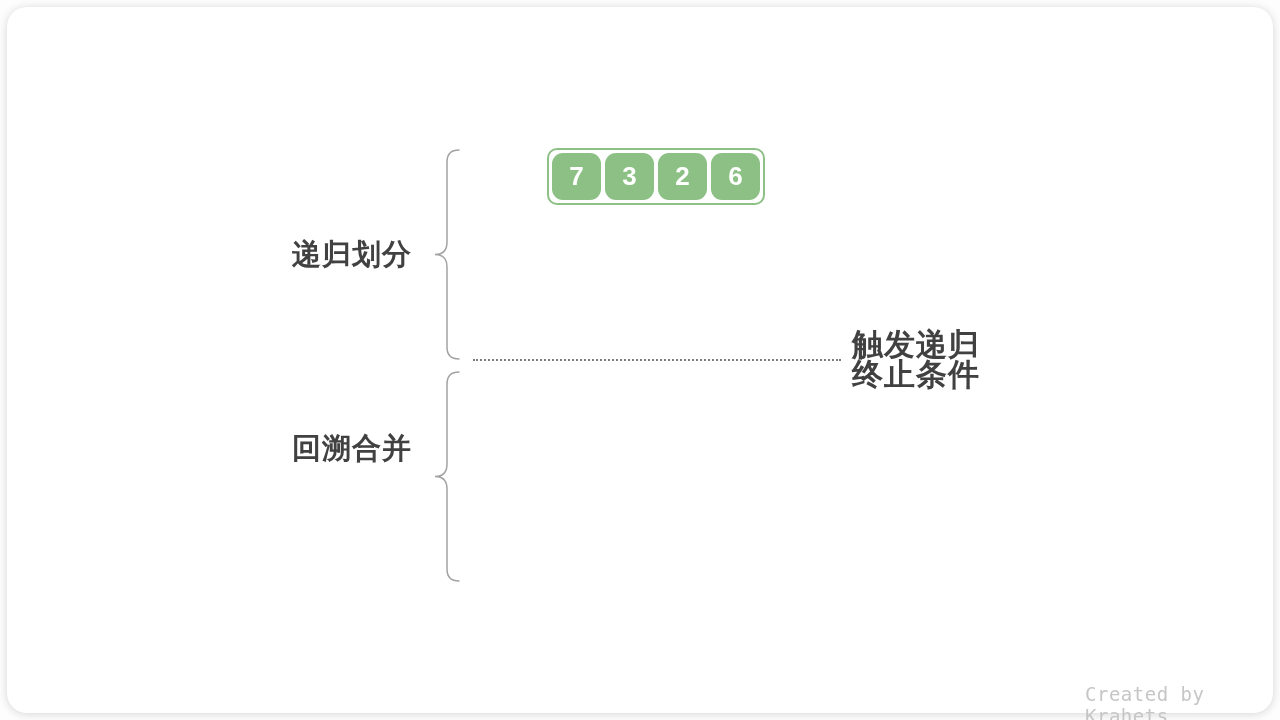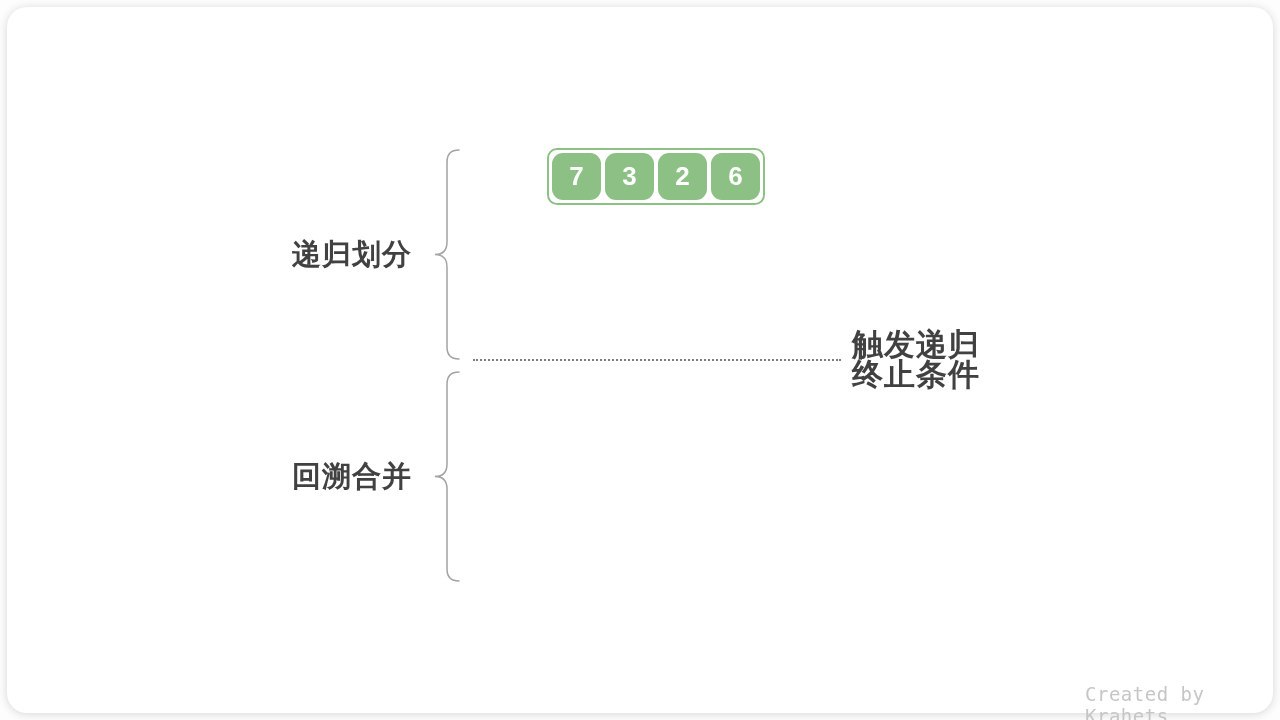--- a/index.html
+++ b/index.html
@@ -56,21 +56,21 @@
     width: 150px;
     left: 255px;
     text-align: right;
     font-size: 29px;
     font-weight: bold;
     color: #414141;
     line-height: 26px;
     letter-spacing: 1px;
   }
   .label-divide { top: 234px; }
-  .label-merge  { top: 456px; }
+  .label-merge  { top: 428px; }
   
   .brace {
     position: absolute;
     left: 427px;
     width: 26px;
     height: 211px;
   }
   .brace-top    { top: 142px; }
   .brace-bottom { top: 364px; }
   

